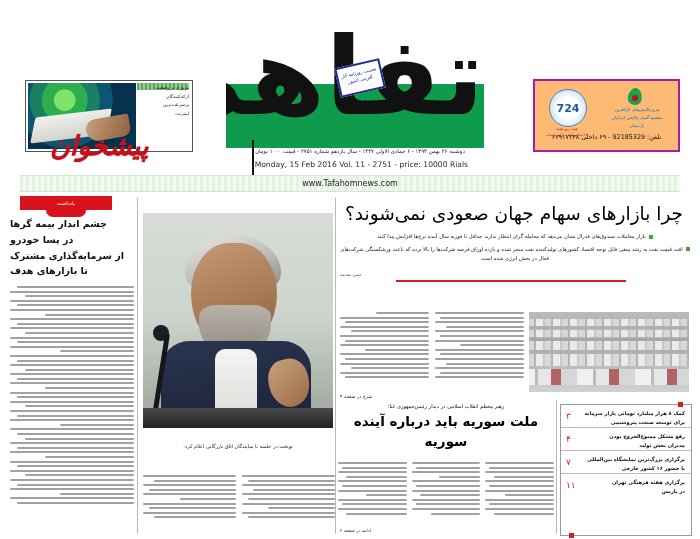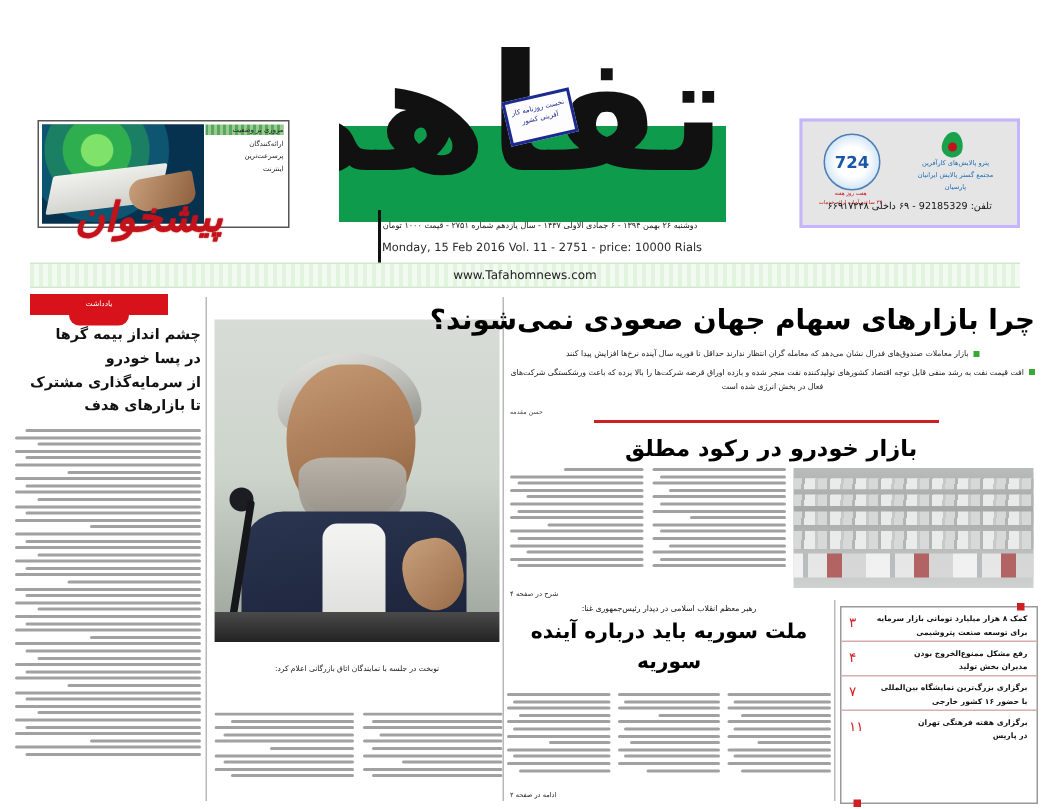--- a/index.html
+++ b/index.html
@@ -182,22 +182,22 @@
     direction: ltr;
   }
 
   
   .ad-right {
     position: absolute;
     left: 533px;
     top: 79px;
     width: 143px;
     height: 69px;
-    border: 2px solid #c4b5fd;
-    background: #e5e5e5;
+    border: 2px solid #a21caf;
+    background: #fdba74;
   }
   .clock-logo {
     position: absolute;
     left: 14px; top: 8px;
     width: 36px; height: 36px;
     border-radius: 50%;
     background: radial-gradient(circle, #ffffff 40%, #cfe4f7 75%, #9fc6e8 100%);
     border: 1px solid #4b7fb5;
   }
   .clock-num {
@@ -306,21 +306,21 @@
     position: absolute;
     left: 26px; top: 14px;
     width: 40px; height: 7px;
     background: #d8121b;
     border-radius: 0 0 20px 20px;
   }
   .col-left-head {
     position: absolute;
     left: 2px; top: 20px;
     width: 124px;
-    text-align: right;
+    text-align: left;
     font-size: 9.6px;
     font-weight: bold;
     line-height: 1.65;
     color: #111;
   }
   .col-left-body {
     position: absolute;
     left: 2px;
     top: 90px;
     width: 124px;
@@ -433,21 +433,21 @@
   }
 
   
   .lead-head {
     position: absolute;
     left: 338px;
     top: 203px;
     width: 352px;
     text-align: center;
     font-size: 18.5px;
-    font-weight: bold;
+    font-weight: normal;
     color: #000;
     white-space: nowrap;
   }
   .bullets {
     position: absolute;
     left: 340px;
     top: 232px;
     width: 350px;
   }
   .bullet {
@@ -778,21 +778,20 @@
   </div>
 
   <div class="lead-head">چرا بازارهای سهام جهان صعودی نمی‌شوند؟</div>
   <div class="bullets">
     <span class="bullet"><span class="bsq"></span><span>بازار معاملات صندوق‌های فدرال نشان می‌دهد که معامله گران انتظار ندارند حداقل تا فوریه سال آینده نرخ‌ها افزایش پیدا کنند</span></span>
     <span class="bullet"><span class="bsq"></span><span>افت قیمت نفت به رشد منفی قابل توجه اقتصاد کشورهای تولیدکننده نفت منجر شده و بازده اوراق قرضه شرکت‌ها را بالا برده که باعث ورشکستگی شرکت‌های فعال در بخش انرژی شده است</span></span>
   </div>
   <div class="byline-small">حسن مقدمه</div>
   <div class="red-rule"></div>
 
-  <div class="sec-head">بازار خودرو در رکود مطلق</div>
   <div class="cars-photo">
     <div class="car-row r1"></div>
     <div class="car-row r2"></div>
     <div class="car-row r3"></div>
     <div class="car-row r4"></div>
     <div class="car-row r5"></div>
   </div>
   <div class="sec-body cols2">
     <span class="greek s1"></span>
       <span class="greek s2"></span>

